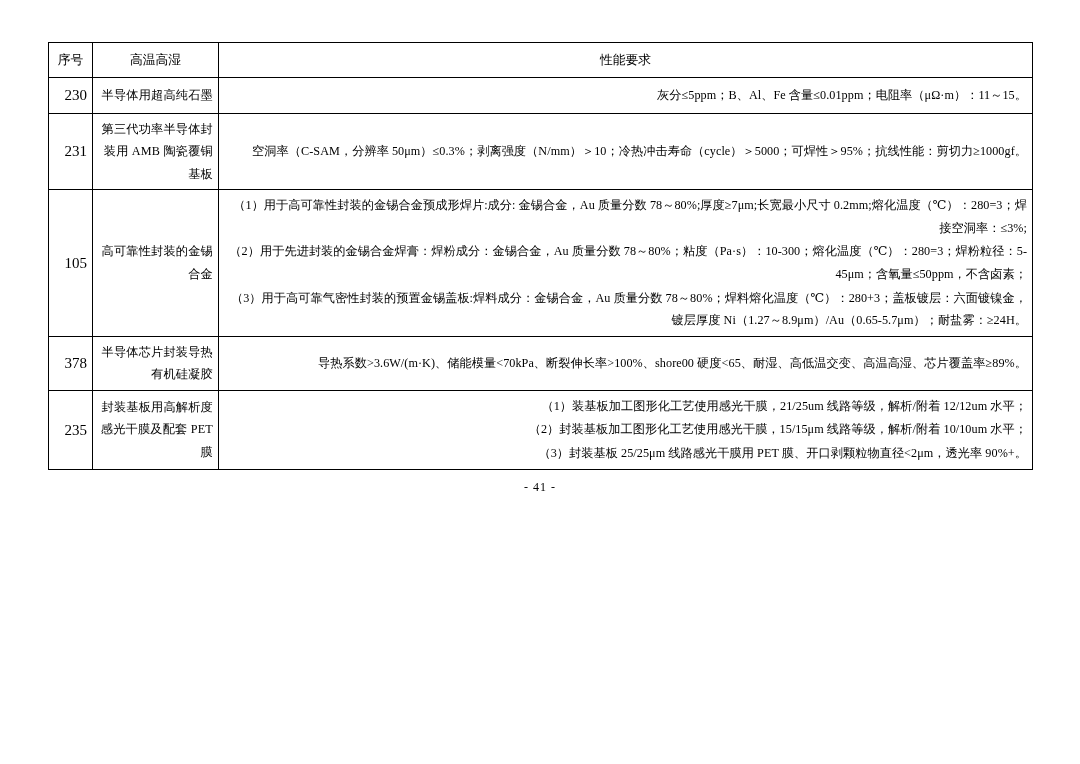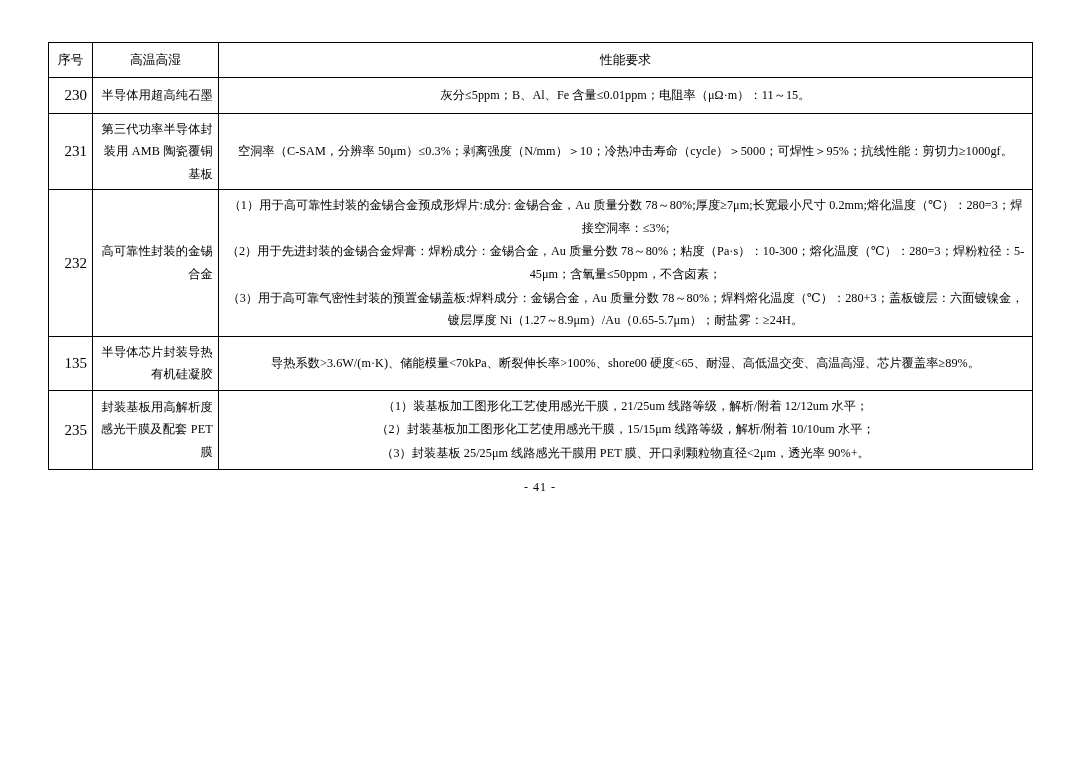--- a/index.html
+++ b/index.html
@@ -46,21 +46,21 @@
   td.seq {
     text-align: right;
     font-size: 15px;
   }
   td.name {
     text-align: right;
     letter-spacing: 0.2px;
     line-height: 1.85;
   }
   td.req {
-    text-align: center;
+    text-align: right;
     letter-spacing: 0.05px;
     line-height: 1.85;
   }
   td.req .line { display: block; }
   td.req .line + .line { margin-top: 1px; }
 
   .footer {
     width: 984px;
     text-align: center;
     font-size: 12px;
@@ -94,30 +94,30 @@
         </td>
       </tr>
       <tr>
         <td class="seq">231</td>
         <td class="name">第三代功率半导体封装用 AMB 陶瓷覆铜基板</td>
         <td class="req">
           <span class="line">空洞率（C-SAM，分辨率 50μm）≤0.3%；剥离强度（N/mm）＞10；冷热冲击寿命（cycle）＞5000；可焊性＞95%；抗线性能：剪切力≥1000gf。</span>
         </td>
       </tr>
       <tr>
-        <td class="seq">232</td>
+        <td class="seq">105</td>
         <td class="name">高可靠性封装的金锡合金</td>
         <td class="req">
           <span class="line">（1）用于高可靠性封装的金锡合金预成形焊片:成分: 金锡合金，Au 质量分数 78～80%;厚度≥7μm;长宽最小尺寸 0.2mm;熔化温度（℃）：280=3；焊接空洞率：≤3%;</span>
           <span class="line">（2）用于先进封装的金锡合金焊膏：焊粉成分：金锡合金，Au 质量分数 78～80%；粘度（Pa·s）：10-300；熔化温度（℃）：280=3；焊粉粒径：5-45μm；含氧量≤50ppm，不含卤素；</span>
           <span class="line">（3）用于高可靠气密性封装的预置金锡盖板:焊料成分：金锡合金，Au 质量分数 78～80%；焊料熔化温度（℃）：280+3；盖板镀层：六面镀镍金，镀层厚度 Ni（1.27～8.9μm）/Au（0.65-5.7μm）；耐盐雾：≥24H。</span>
         </td>
       </tr>
       <tr>
-        <td class="seq">135</td>
+        <td class="seq">378</td>
         <td class="name">半导体芯片封装导热有机硅凝胶</td>
         <td class="req">
           <span class="line">导热系数&gt;3.6W/(m·K)、储能模量&lt;70kPa、断裂伸长率&gt;100%、shore00 硬度&lt;65、耐湿、高低温交变、高温高湿、芯片覆盖率≥89%。</span>
         </td>
       </tr>
       <tr>
         <td class="seq">235</td>
         <td class="name">封装基板用高解析度感光干膜及配套 PET 膜</td>
         <td class="req">
           <span class="line">（1）装基板加工图形化工艺使用感光干膜，21/25um 线路等级，解析/附着 12/12um 水平；</span>

